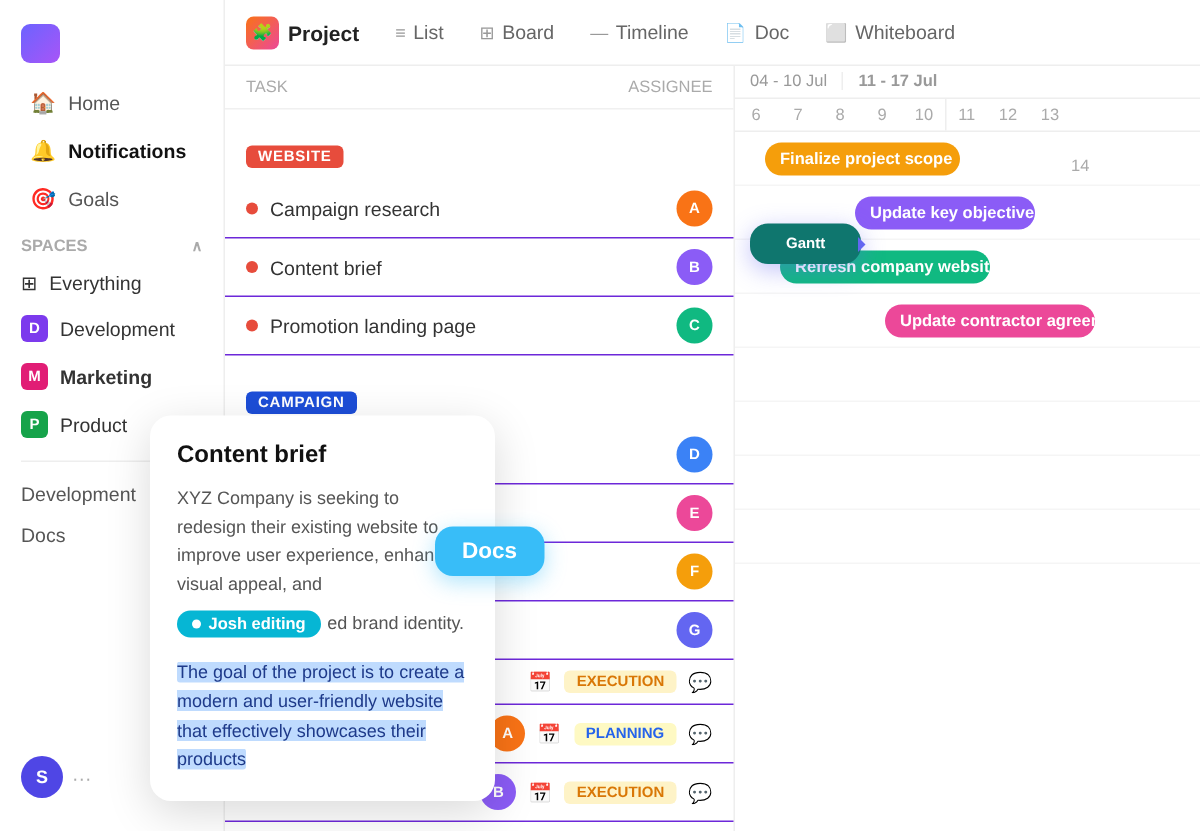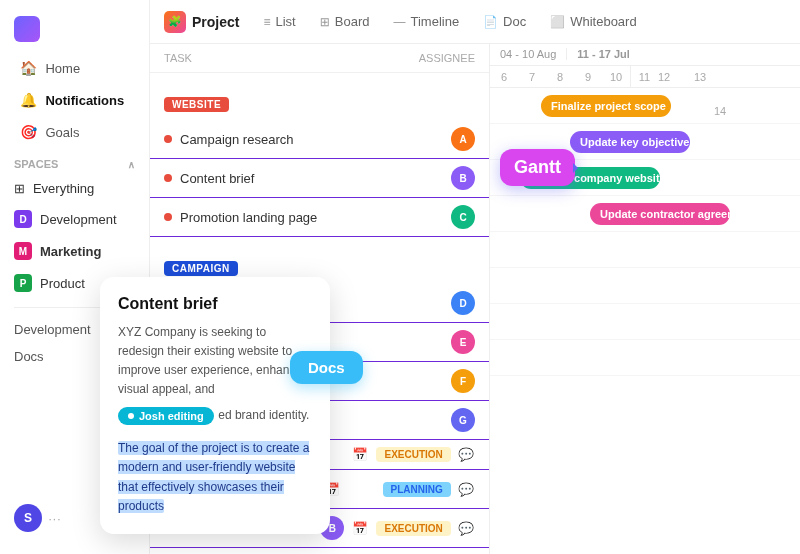--- a/index.html
+++ b/index.html
@@ -317,33 +317,33 @@
       border-radius: 11px;
       display: flex;
       align-items: center;
       padding: 0 10px;
       font-size: 11px;
       font-weight: 600;
       color: #fff;
       white-space: nowrap;
     }
 
-    .gantt-bar.yellow { background: #f59e0b; left: 20px; width: 130px; margin-left: 31px; }
+    .gantt-bar.yellow { background: #f59e0b; left: 20px; width: 130px; }
     .gantt-bar.purple { background: #8b5cf6; left: 80px; width: 120px; }
     .gantt-bar.green { background: #10b981; left: 30px; width: 140px; }
     .gantt-bar.pink { background: #ec4899; left: 100px; width: 140px; }
 
     
     .gantt-tooltip {
       position: absolute;
-      background: #d946ef;
+      background: #0f766e;
       color: #fff;
-      padding: 8px 14px;
+      padding: 8px 24px;
       border-radius: 12px;
-      font-size: 18px;
+      font-size: 10px;
       font-weight: 700;
       z-index: 20;
       top: 105px;
       left: 10px;
       box-shadow: 0 4px 16px rgba(99,102,241,0.4);
     }
 
     .gantt-tooltip::after {
       content: '';
       position: absolute;
@@ -355,21 +355,21 @@
     }
 
     
     .status-badge {
       font-size: 10px;
       padding: 2px 8px;
       border-radius: 4px;
       font-weight: 600;
     }
 
-    .status-badge.planning { background: #7dd3fc; color: #2563eb; margin-left: 34px; }
+    .status-badge.planning { background: #fef9c3; color: #2563eb; }
     .status-badge.execution { background: #fef3c7; color: #d97706; }
 
     .gantt-icon {
       font-size: 13px;
       color: #ccc;
     }
 
     
     .docs-popup {
       position: absolute;
@@ -626,31 +626,31 @@
           <span class="status-badge execution">EXECUTION</span>
           <span class="gantt-icon">💬</span>
         </div>
       </div>
 
       <div class="gantt-panel">
 
         <div style="display:flex;border-bottom:1px solid #eee;background:#fff;height:44px;align-items:flex-end;">
           <div style="display:flex;flex-direction:column;flex:1;">
             <div style="display:flex;height:22px;align-items:center;">
-              <span style="font-size:11px;color:#999;padding:0 10px;border-right:1px solid #eee;white-space:nowrap;">04 - 10 Aug</span>
+              <span style="font-size:11px;color:#999;padding:0 10px;border-right:1px solid #eee;white-space:nowrap;">04 - 10 Jul</span>
               <span style="font-size:11px;color:#999;padding:0 10px;white-space:nowrap;font-weight:600;">11 - 17 Jul</span>
             </div>
             <div style="display:flex;height:22px;border-top:1px solid #eee;">
               <span style="width:28px;text-align:center;font-size:11px;color:#aaa;line-height:22px;">6</span>
               <span style="width:28px;text-align:center;font-size:11px;color:#aaa;line-height:22px;">7</span>
               <span style="width:28px;text-align:center;font-size:11px;color:#aaa;line-height:22px;">8</span>
               <span style="width:28px;text-align:center;font-size:11px;color:#aaa;line-height:22px;">9</span>
               <span style="width:28px;text-align:center;font-size:11px;color:#aaa;line-height:22px;">10</span>
               <span style="width:28px;text-align:center;font-size:11px;color:#aaa;line-height:22px;border-left:1px solid #eee;">11</span>
-              <span style="width:28px;text-align:left;font-size:11px;color:#aaa;line-height:22px;">12</span>
+              <span style="width:28px;text-align:center;font-size:11px;color:#aaa;line-height:22px;">12</span>
               <span style="width:28px;text-align:center;font-size:11px;color:#aaa;line-height:22px;">13</span>
               <span style="width:28px;text-align:left;font-size:11px;color:#aaa;line-height:22px;margin-top:34px;">14</span>
             </div>
           </div>
         </div>
 
         <div class="gantt-body">
 
           <div class="gantt-row">
             <div class="gantt-bar yellow">

